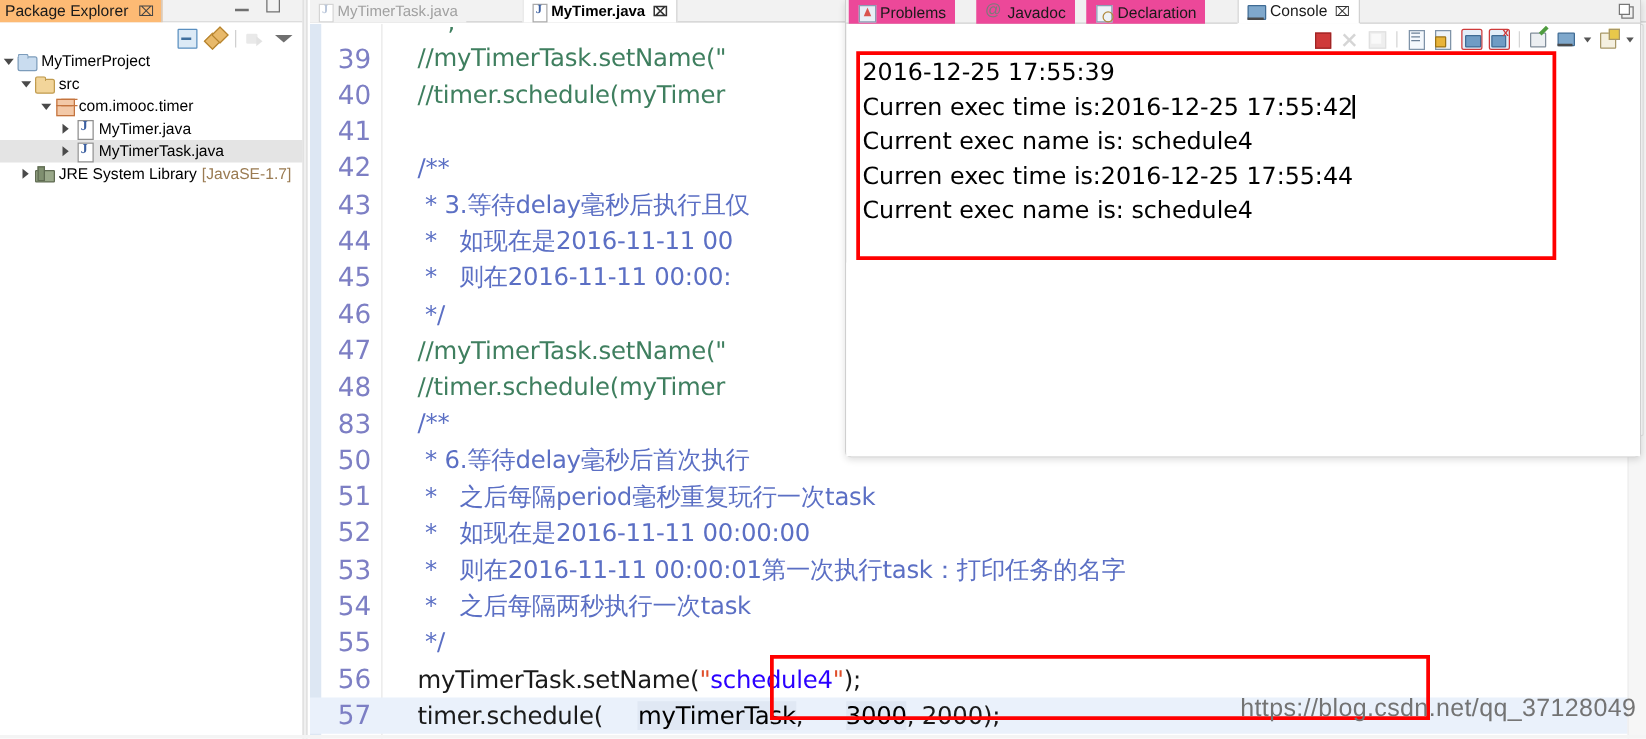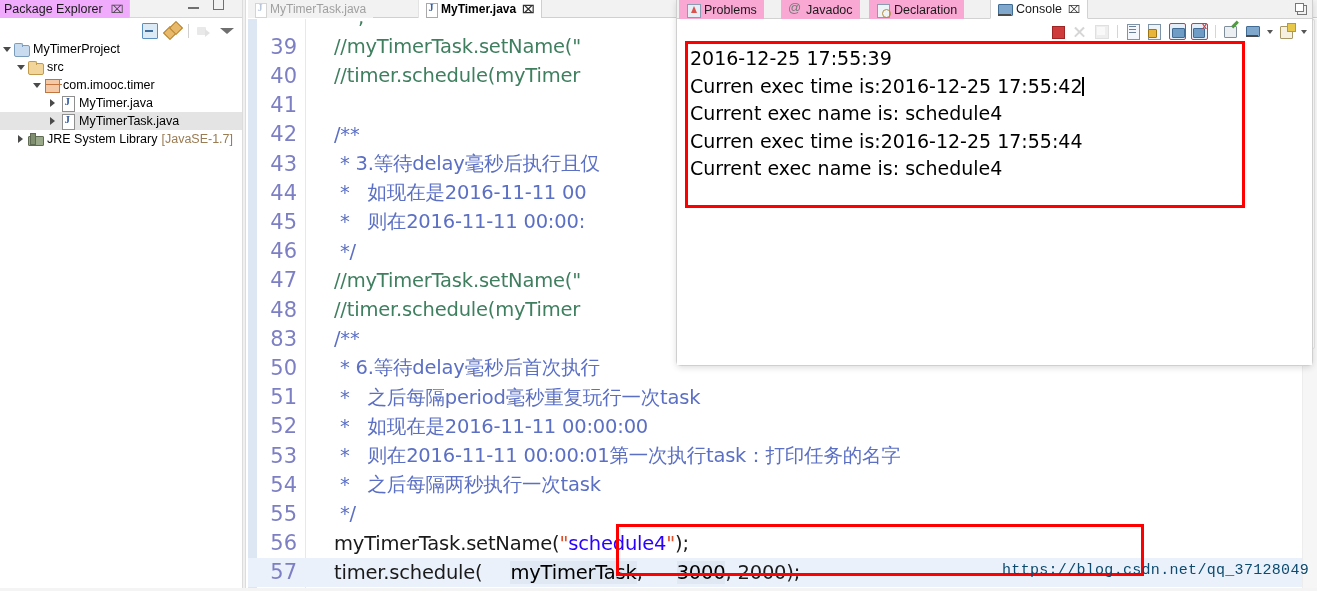--- a/index.html
+++ b/index.html
@@ -18,21 +18,21 @@
   }
   .pe-tabstrip {
     position: absolute; left:0; top:0; width: 242px; height: 18px;
     background: #f2f2f2;
     border-bottom: 1px solid #d6d6d6;
   }
   .pe-tab {
     position:absolute; left:0; top:0; height:18px;
     display:flex; align-items:center; gap:5px;
     padding: 0 6px 0 4px;
-    background:#f0abfc;
+    background:#fdba74;
     border-right:1px solid #cfcfcf;
     font-size: 12.5px; color:#1a1a1a;
   }
   .pe-close { font-size: 11px; color:#444; margin-left:3px; }
 
   .win-btns {
     position:absolute; right: 18px; top: -1px; display:flex; gap:14px; align-items:center;
   }
   .win-min { width:11px; height:2px; background:#707070; margin-top:7px;}
   .win-max { width:11px; height:11px; border:1.5px solid #707070; }
@@ -231,21 +231,21 @@
     box-shadow: 0 2px 6px rgba(0,0,0,0.13);
   }
   .cs-tabstrip {
     position:absolute; left:0; top:0; width:635px; height:19px; background:#f1f1f1;
     border-bottom:1px solid #d2d2d2;
   }
   .cs-tab {
     position:absolute; top:0; height:19px; display:flex; align-items:center; gap:4px;
     padding:0 7px; font-size:12.5px; color:#1a1a1a; white-space:nowrap;
   }
-  .cs-tab.inactive { background:#f9a8d4; }
+  .cs-tab.inactive { background:#ec4899; }
   .cs-tab.active {
     background:#ffffff; border-left:1px solid #d2d2d2; border-right:1px solid #d2d2d2;
     border-bottom:1px solid #fff;
   }
   .cs-ico { width:14px; height:14px; position:relative; flex:0 0 14px; }
   
   .ic-problems::before {
     content:''; position:absolute; left:1px; top:1px; width:12px; height:12px;
     background:#e8eef6; border:1px solid #8a9cb2;
   }
@@ -399,22 +399,22 @@
 
   
   #code-hlbox {
     position:absolute; left:368px; top:505px; width:528px; height:52px;
     border:3px solid #ff0000; pointer-events:none;
   }
 
   
   #watermark {
     position:absolute; right:8px; bottom:12px;
-    font-family:Liberation Mono, monospace; font-size:15px;
-    color:#0c4a6e; letter-spacing:0.3px; white-space:nowrap;
+    font-family:Liberation Sans, sans-serif; font-size:20px;
+    color:#737373; letter-spacing:0.3px; white-space:nowrap;
   }
   #botbar {
     position:absolute; left:0; bottom:0; width:1317px; height:3px; background:#f4f4f4;
   }
 </style>
 </head>
 <body>
 
 <div id="app">
 

